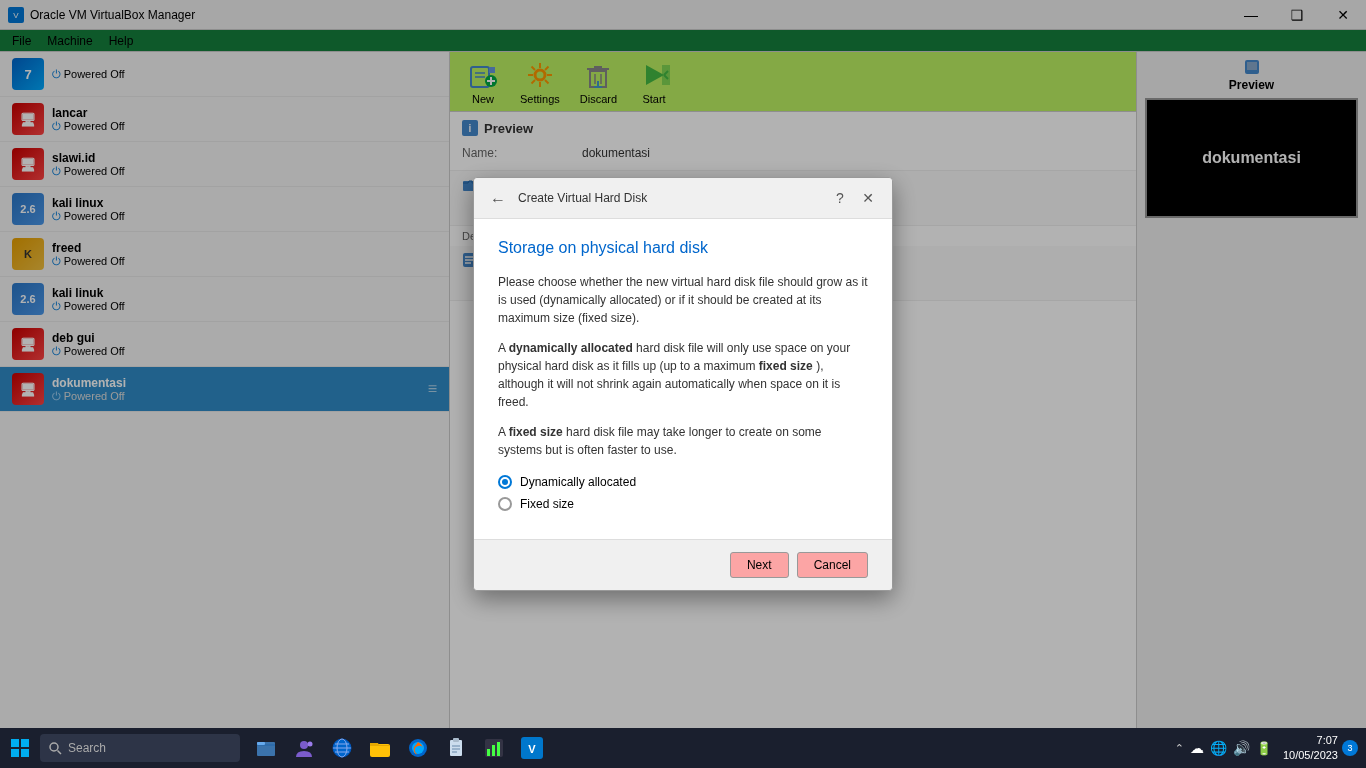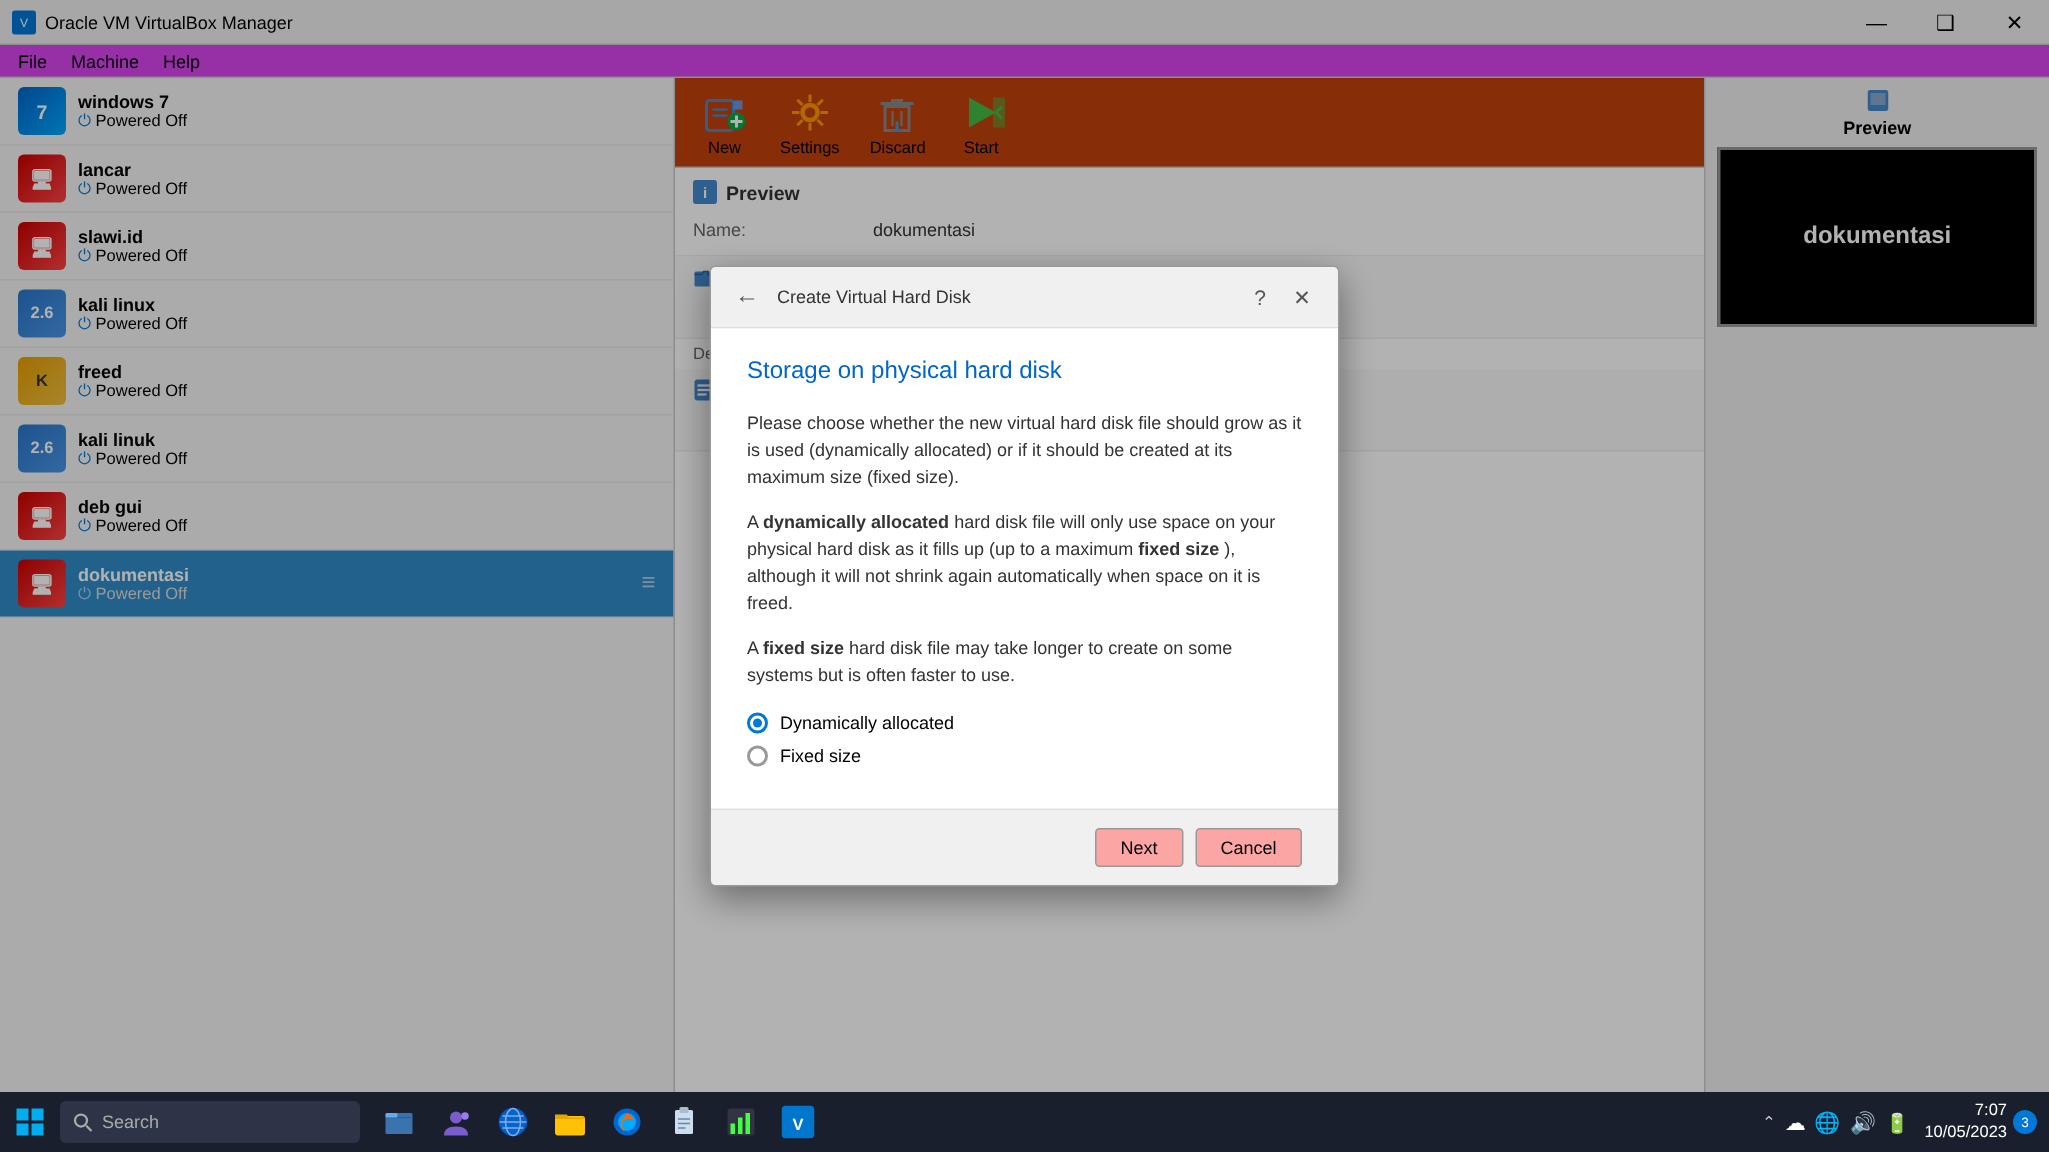--- a/index.html
+++ b/index.html
@@ -51,21 +51,21 @@
       align-items: center;
       justify-content: center;
       font-size: 14px;
       cursor: pointer;
       background: transparent;
       border: none;
     }
 
     
     .menu-bar {
-      background: #d946ef;
+      background: #15803d;
       height: 22px;
       display: flex;
       align-items: center;
       padding: 0 4px;
       border-bottom: 1px solid #ccc;
     }
     .menu-item {
       padding: 2px 8px;
       font-size: 12px;
       cursor: pointer;
@@ -132,21 +132,21 @@
     
     .content-area {
       flex: 1;
       background: #fff;
       overflow-y: auto;
       position: relative;
     }
 
     
     .toolbar {
-      background: #c2410c;
+      background: #bef264;
       border-bottom: 1px solid #ccc;
       display: flex;
       align-items: center;
       padding: 4px 8px;
       gap: 4px;
       height: 60px;
       text-align: right;
     }
     .toolbar-btn {
       display: flex;
@@ -485,21 +485,20 @@
 
   <div class="sidebar">
 
 
     <div>
       <div class="vm-item">
         <div class="vm-icon icon-win7">
           <span style="font-size:13px;font-weight:bold;">7</span>
         </div>
         <div class="vm-info">
-          <div class="vm-name">windows 7</div>
           <div class="vm-status">
             <span style="color:#0078d7;">⏻</span>
             <span>Powered Off</span>
           </div>
         </div>
       </div>
 
       <div class="vm-item">
         <div class="vm-icon icon-lancar">
           <span style="font-size:13px;">🖥</span>

